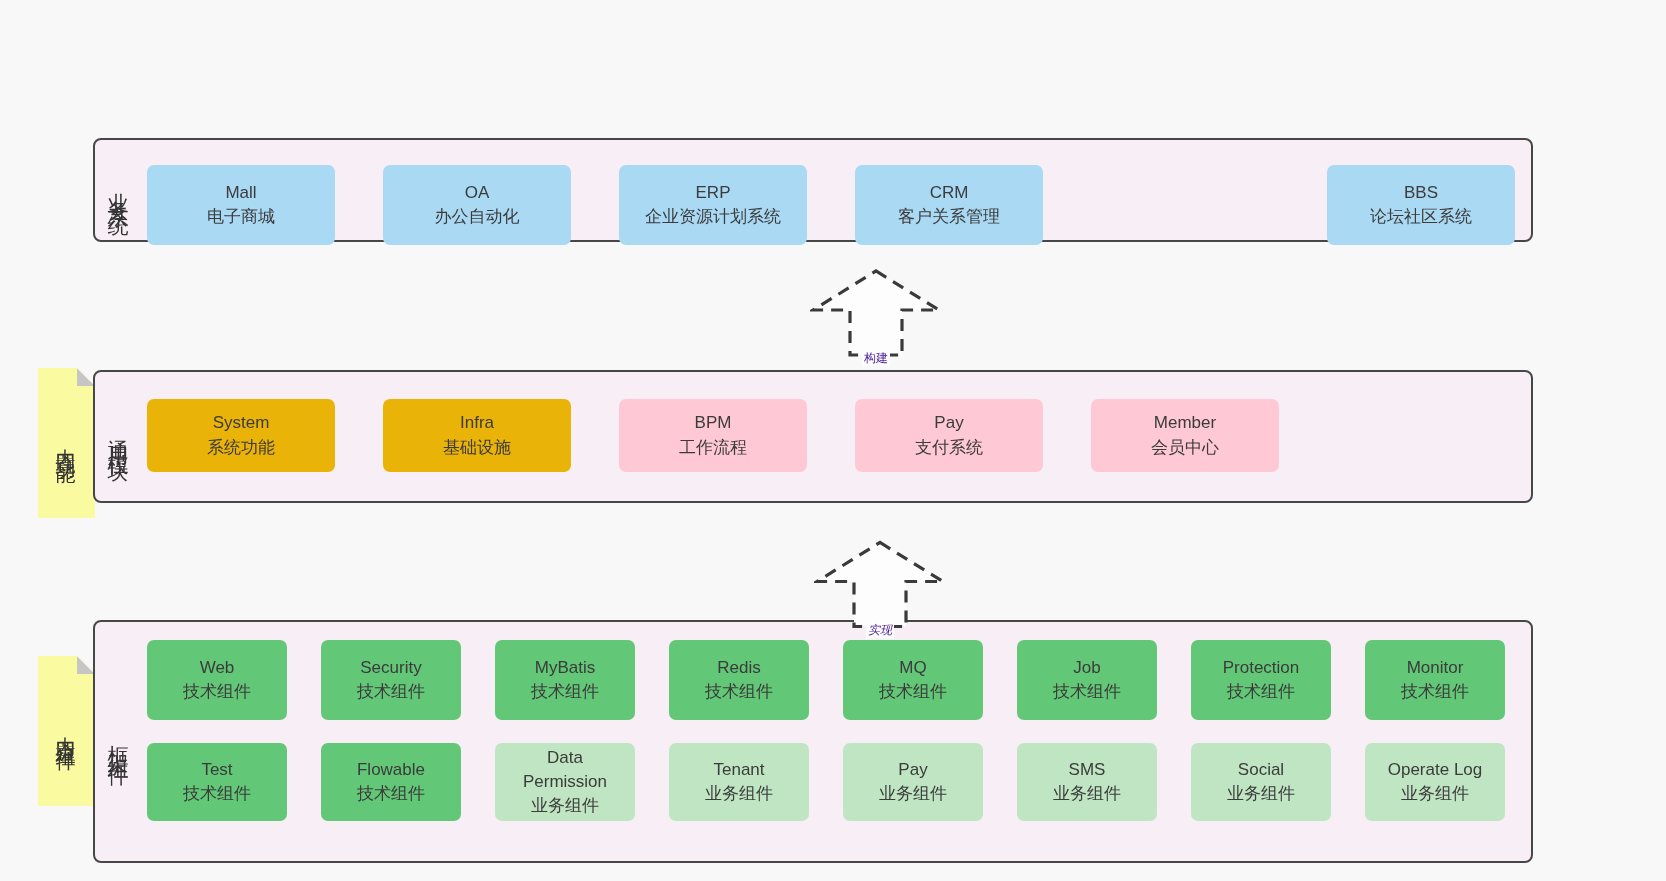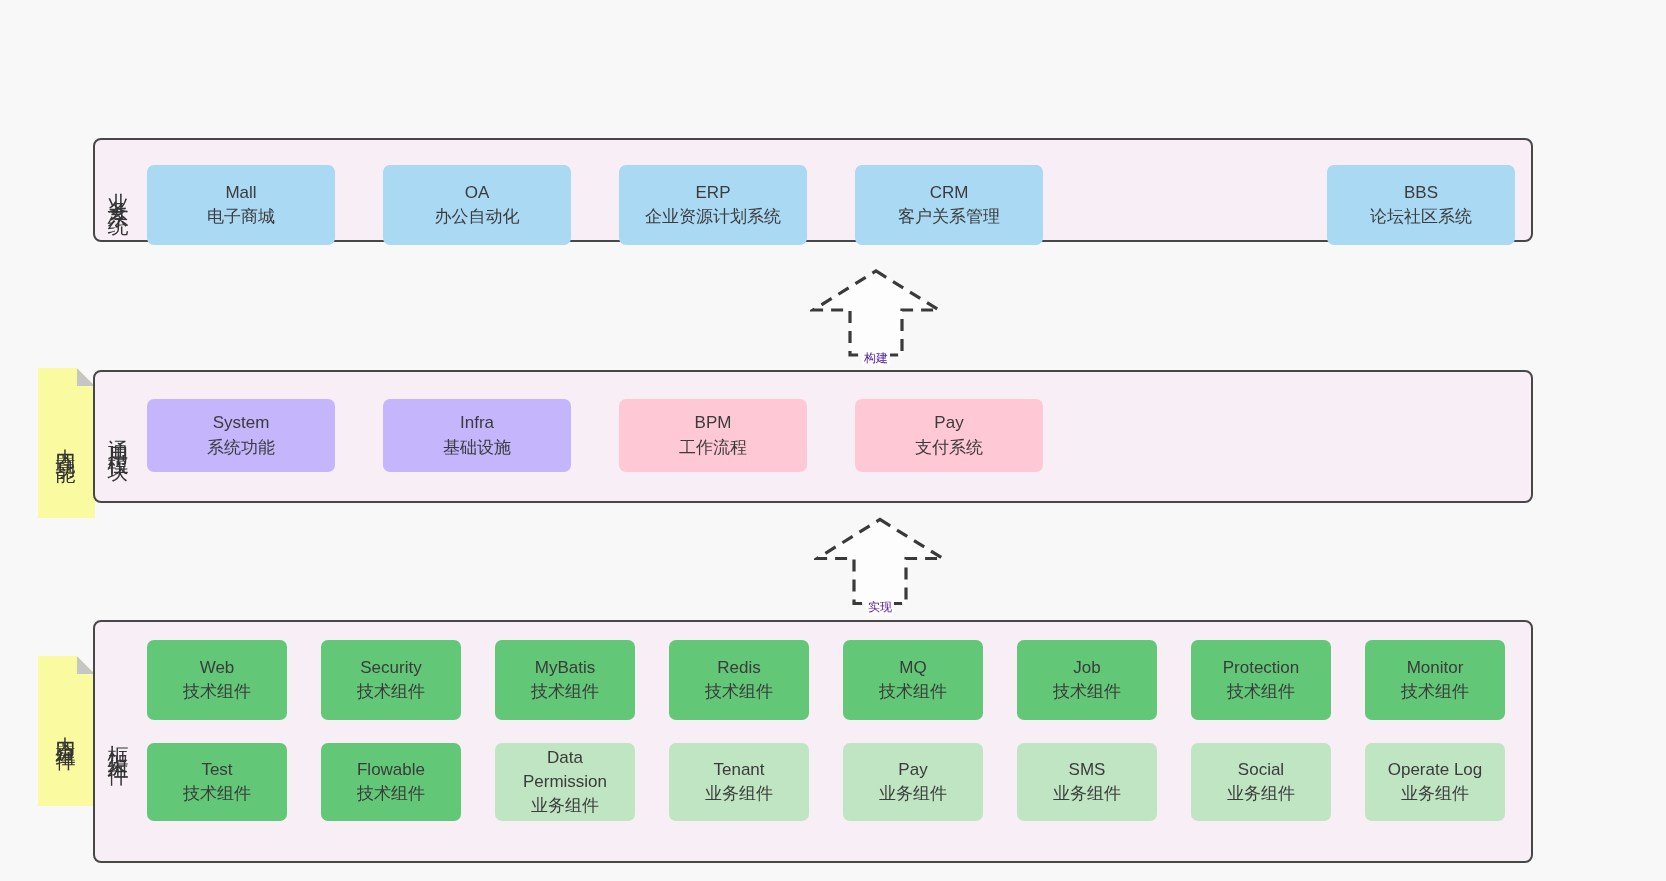--- a/index.html
+++ b/index.html
@@ -44,21 +44,21 @@
   }
   .b6{width:188px;}
   .b8{width:140px;}
   .s1 .box{top:25px;height:80px;}
   .s2 .box{top:27px;height:73px;}
   .s3 .box.r1{top:18px;height:80px;}
   .s3 .box.r2{top:121px;height:78px;}
   .c0{left:52px}.c1{left:288px}.c2{left:524px}.c3{left:760px}.c4{left:996px}.c5{left:1232px}
   .d0{left:52px}.d1{left:226px}.d2{left:400px}.d3{left:574px}.d4{left:748px}.d5{left:922px}.d6{left:1096px}.d7{left:1270px}
   .blue{background:#aad9f4;}
-  .red{background:#c4b5fd;text-align:center;}
+  .red{background:#eab308;text-align:center;}
   .pink{background:#fec9d4;}
   .green{background:#62c776;}
   .green-light{background:#bfe5c2;}
   
   .note{
     position:absolute;left:38px;width:57px;
     background:#fafaa0;
     clip-path:polygon(0 0,calc(100% - 18px) 0,100% 18px,100% 100%,0 100%);
     display:flex;align-items:center;justify-content:center;
     z-index:0;
@@ -70,21 +70,21 @@
     background:#c6c6c6;
     clip-path:polygon(0 0,100% 100%,0 100%);
   }
   .note-text{
     writing-mode:vertical-rl;
     font-size:20px;letter-spacing:5px;color:#333;
   }
   
   .arrow{position:absolute;z-index:2;}
   .arrow.a1{left:810px;top:268px;width:132px;height:90px;}
-  .arrow.a2{left:814px;top:515px;width:132px;height:93px;}
+  .arrow.a2{left:814px;top:538px;width:132px;height:93px;font-style:italic;}
   .arrow svg{position:absolute;inset:0;width:100%;height:100%;}
   .arrow polygon{
     fill:#fdfdfd;
     stroke:#3a3a3a;stroke-width:3.2;
     stroke-dasharray:12 8;
   }
   .arrow-label{
     position:absolute;left:50%;top:58%;
     transform:translate(-50%,-50%);
     font-size:12px;color:#4c1d95;
@@ -149,20 +149,24 @@
       <span>基础设施</span>
     </div>
     <div class="box b6 c2 pink">
       <span>BPM</span>
       <span>工作流程</span>
     </div>
     <div class="box b6 c3 pink">
       <span>Pay</span>
       <span>支付系统</span>
     </div>
+    <div class="box b6 c4 pink">
+      <span>Member</span>
+      <span>会员中心</span>
+    </div>
   </section>
 
   <div class="arrow a2">
     <svg viewBox="0 0 132 90">
       <polygon points="66,3 129,42 92,42 92,87 40,87 40,42 3,42"></polygon>
     </svg>
     <span class="arrow-label">实现</span>
   </div>
 
   <section class="panel s3">

